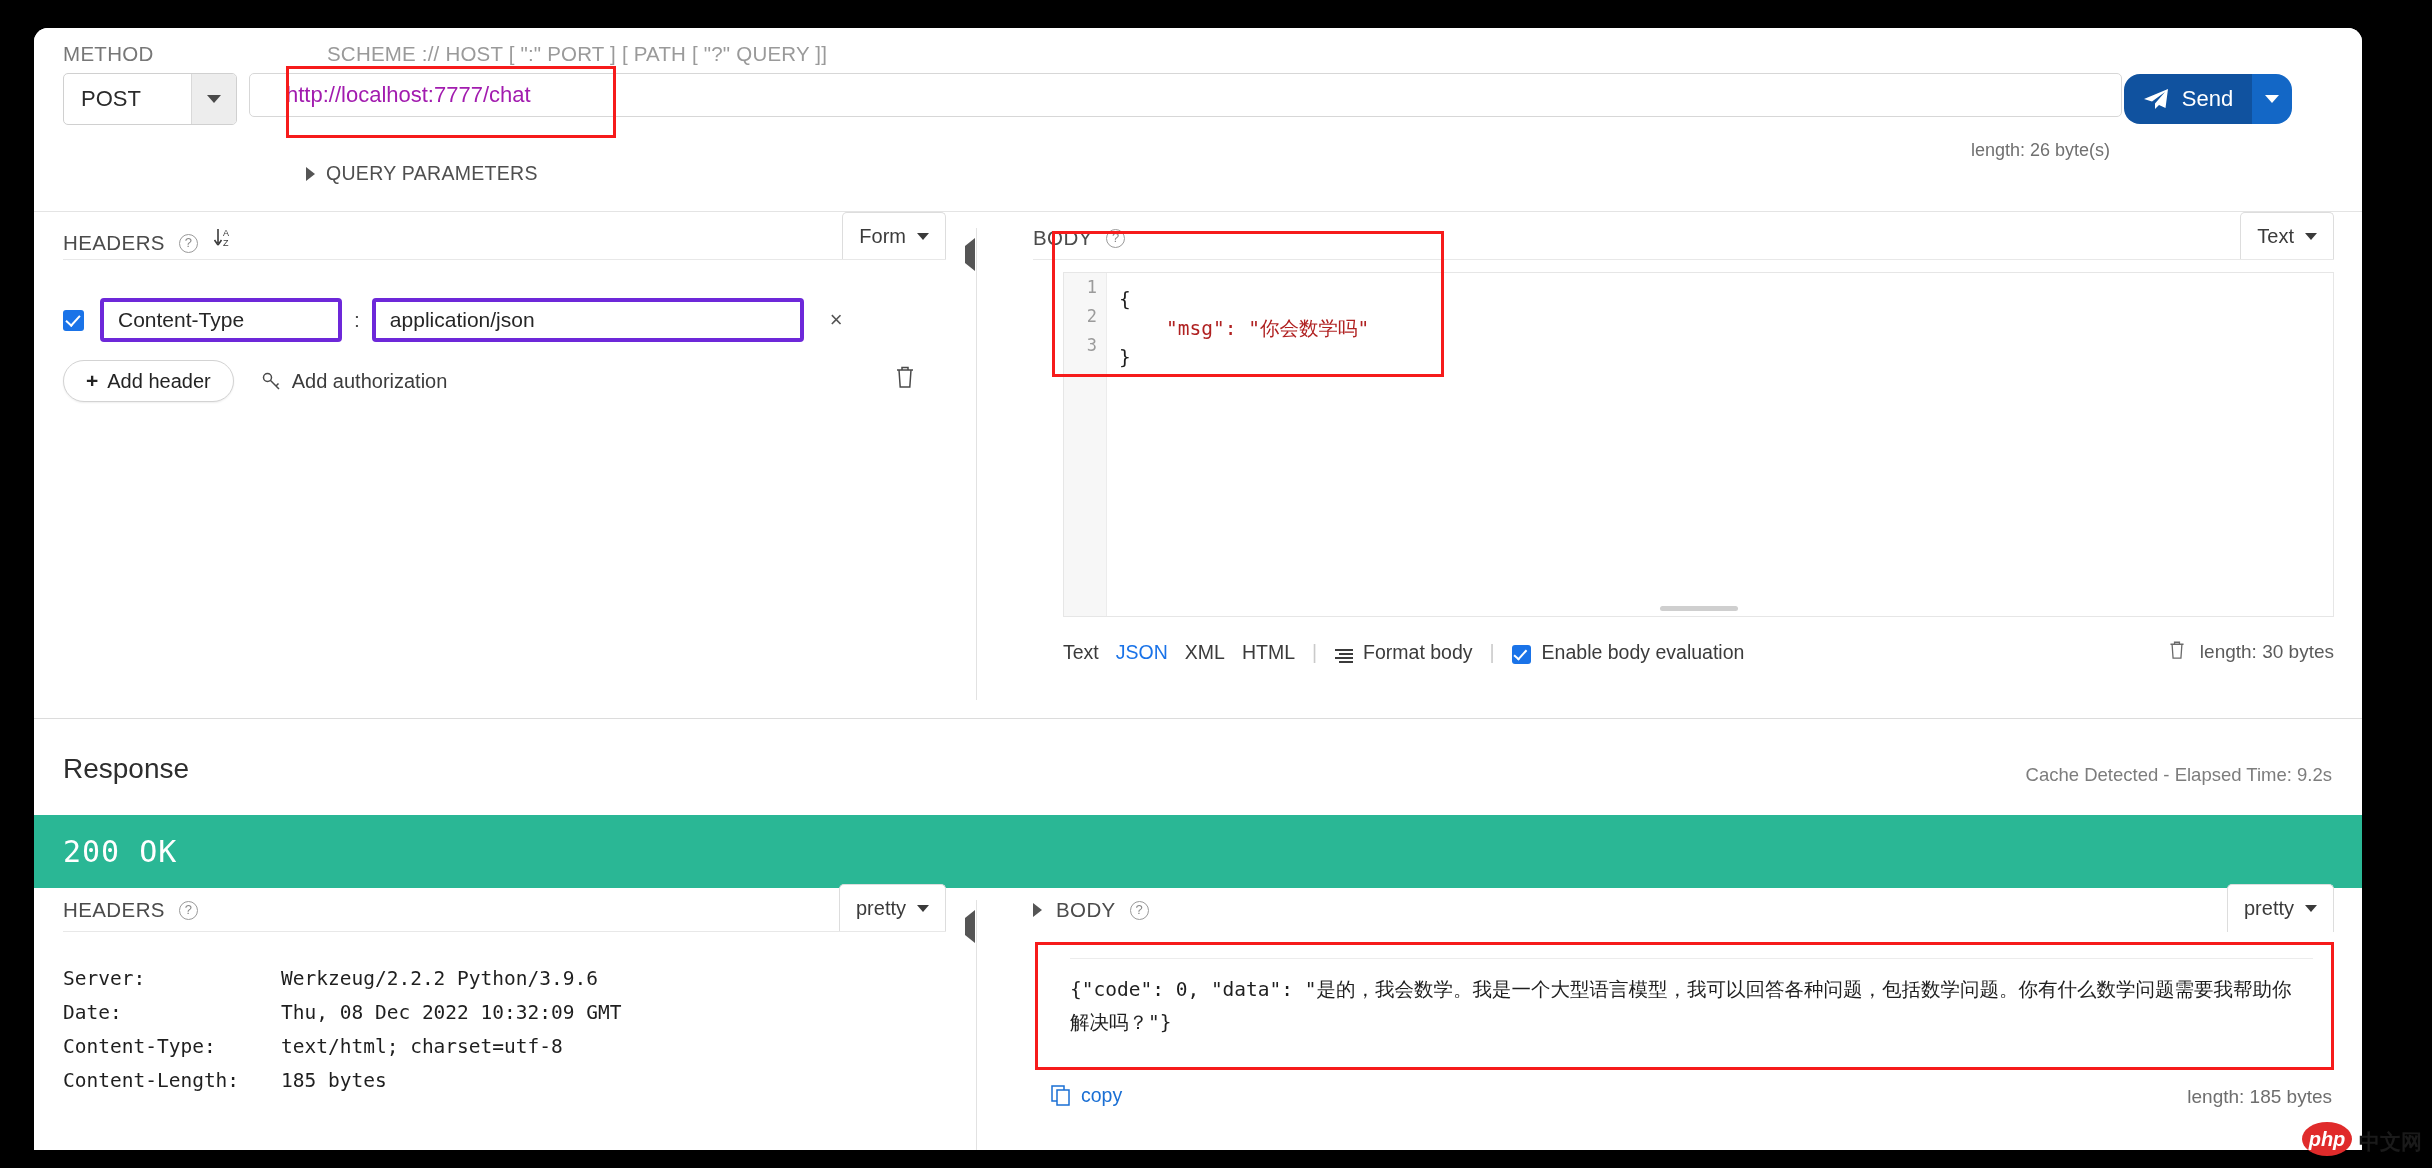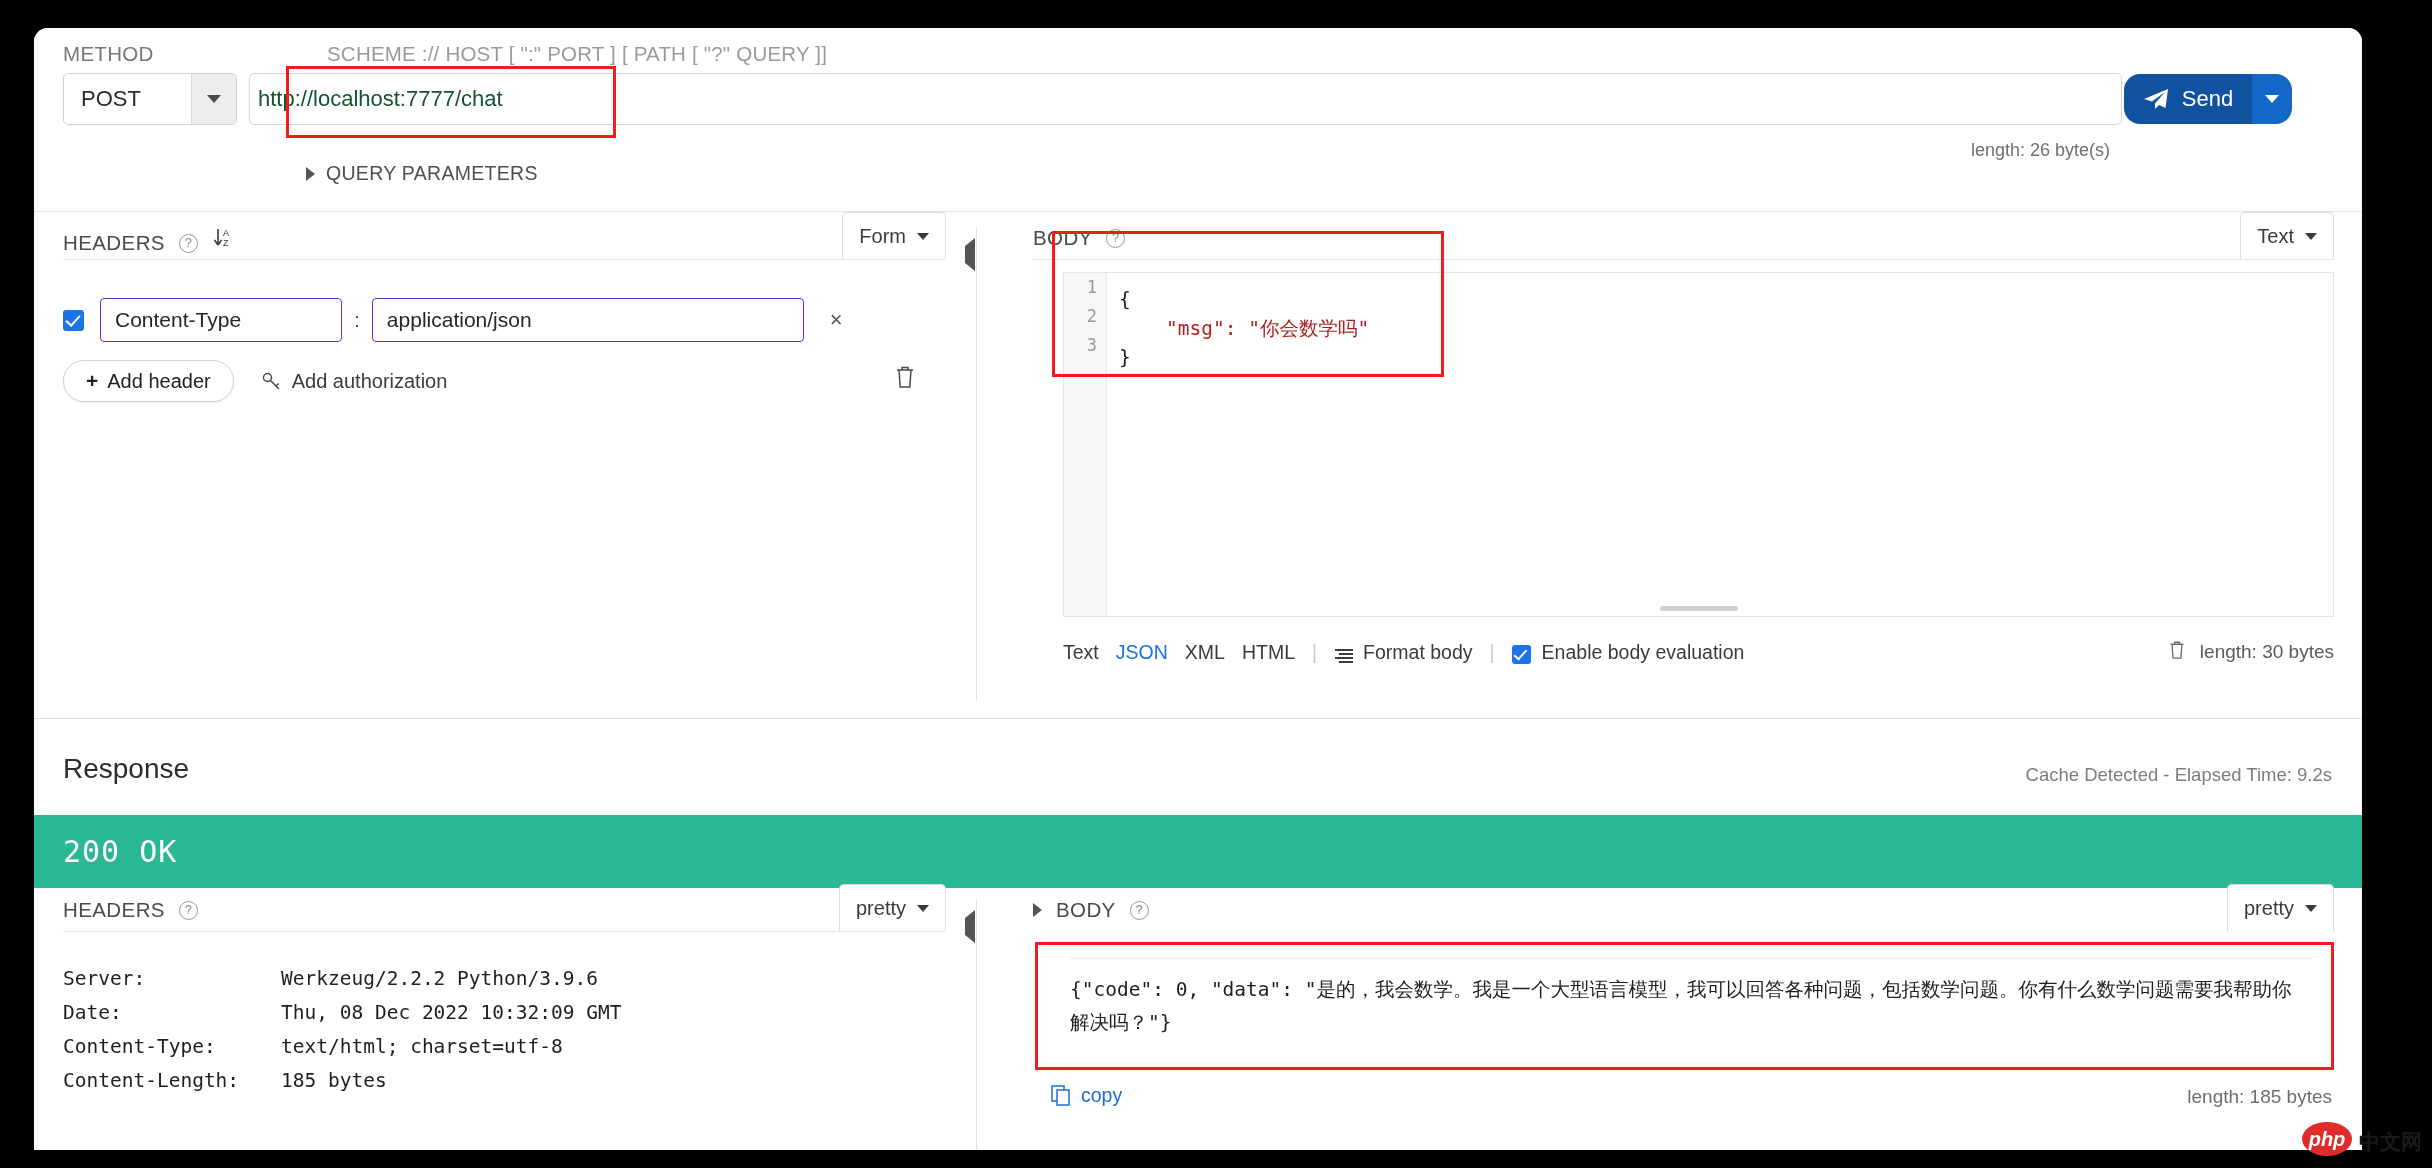--- a/index.html
+++ b/index.html
@@ -84,30 +84,30 @@
   .caret-down {
     width: 0; height: 0;
     border-left: 7px solid transparent;
     border-right: 7px solid transparent;
     border-top: 8px solid #4a4a4a;
   }
   .url-input {
     position: absolute;
     left: 186px; top: 0;
     right: 212px;
-    height: 52px;
+    height: 44px;
     border: 1px solid #d7d7d7;
     border-radius: 5px;
     background: #ffffff;
     box-sizing: border-box;
     display: flex;
     align-items: center;
-    padding-left: 8px;
+    padding-left: 36px;
     font-size: 22px;
-    color: #14532d;
+    color: #a21caf;
   }
   .highlight-url {
     position: absolute;
     left: 252px; top: 38px;
     width: 330px; height: 72px;
     border: 3px solid #f61b1b;
     box-sizing: border-box;
     pointer-events: none;
     z-index: 30;
   }
@@ -284,21 +284,21 @@
     content: "";
     position: absolute;
     left: 6px; top: 2px;
     width: 6px; height: 12px;
     border: solid #ffffff;
     border-width: 0 2.6px 2.6px 0;
     transform: rotate(42deg);
   }
   .hfield {
     height: 44px;
-    border: 1px solid #6d28d9;
+    border: 4px solid #6d28d9;
     border-radius: 4px;
     background: #ffffff;
     display: flex;
     align-items: center;
     padding-left: 14px;
     font-size: 21px;
     color: #262626;
     box-sizing: border-box;
   }
   .hfield.key { width: 242px; }

